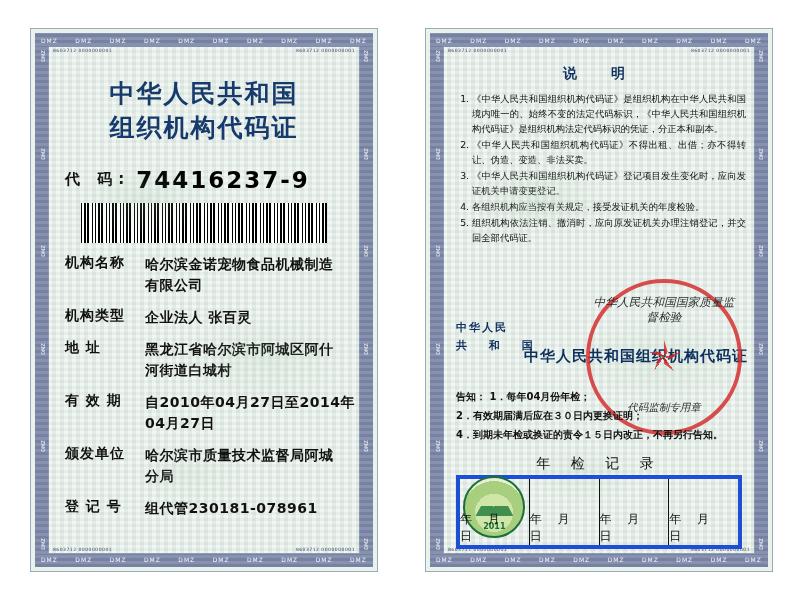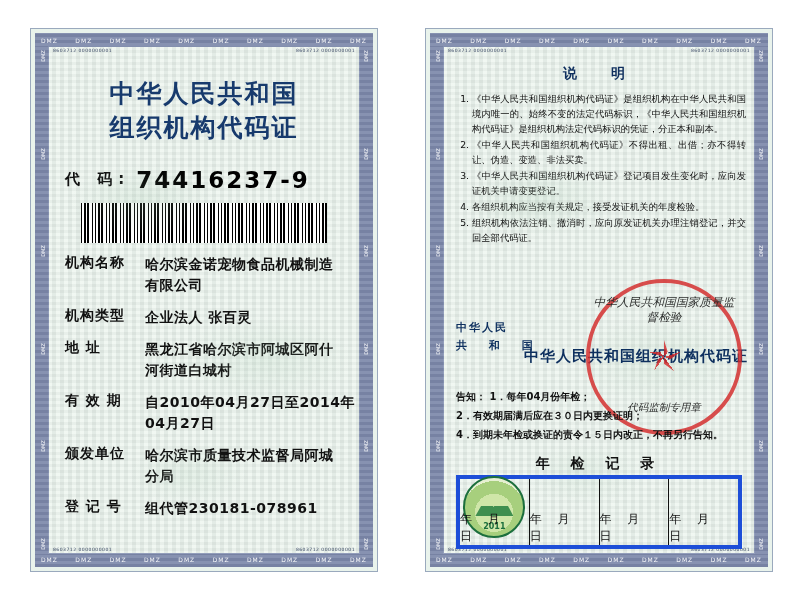--- a/index.html
+++ b/index.html
@@ -264,21 +264,21 @@
     font-weight: bold;
     color: #111;
     line-height: 1.9;
   }
   .annual-title {
     position: absolute;
     left: 0; right: 0;
     top: 404px;
     text-align: center;
     font-size: 14px;
-    font-weight: bold;
+    font-weight: normal;
     letter-spacing: 8px;
     color: #111;
   }
   .grid {
     position: absolute;
     left: 10px; right: 10px;
     top: 424px;
     height: 74px;
     display: flex;
     border: 4px solid #1d4ed8;

